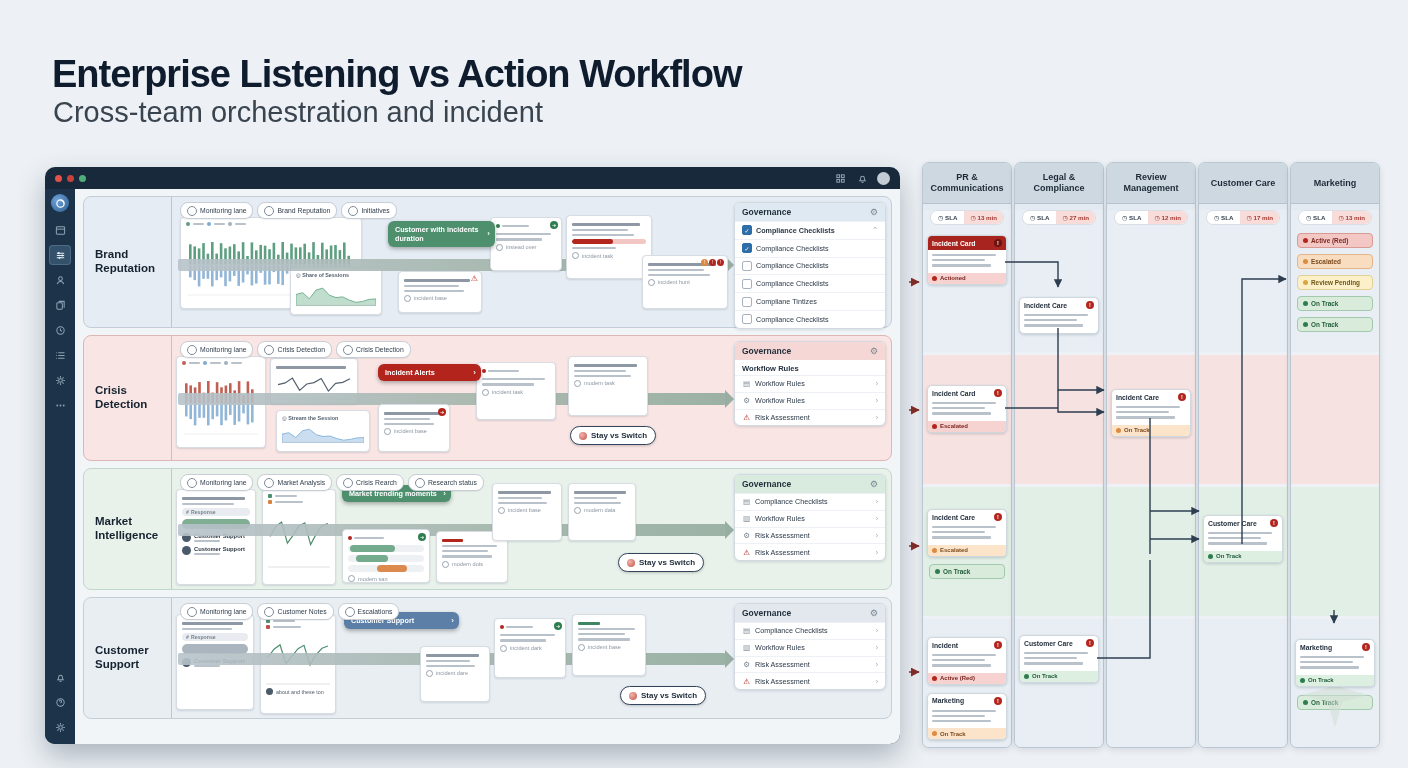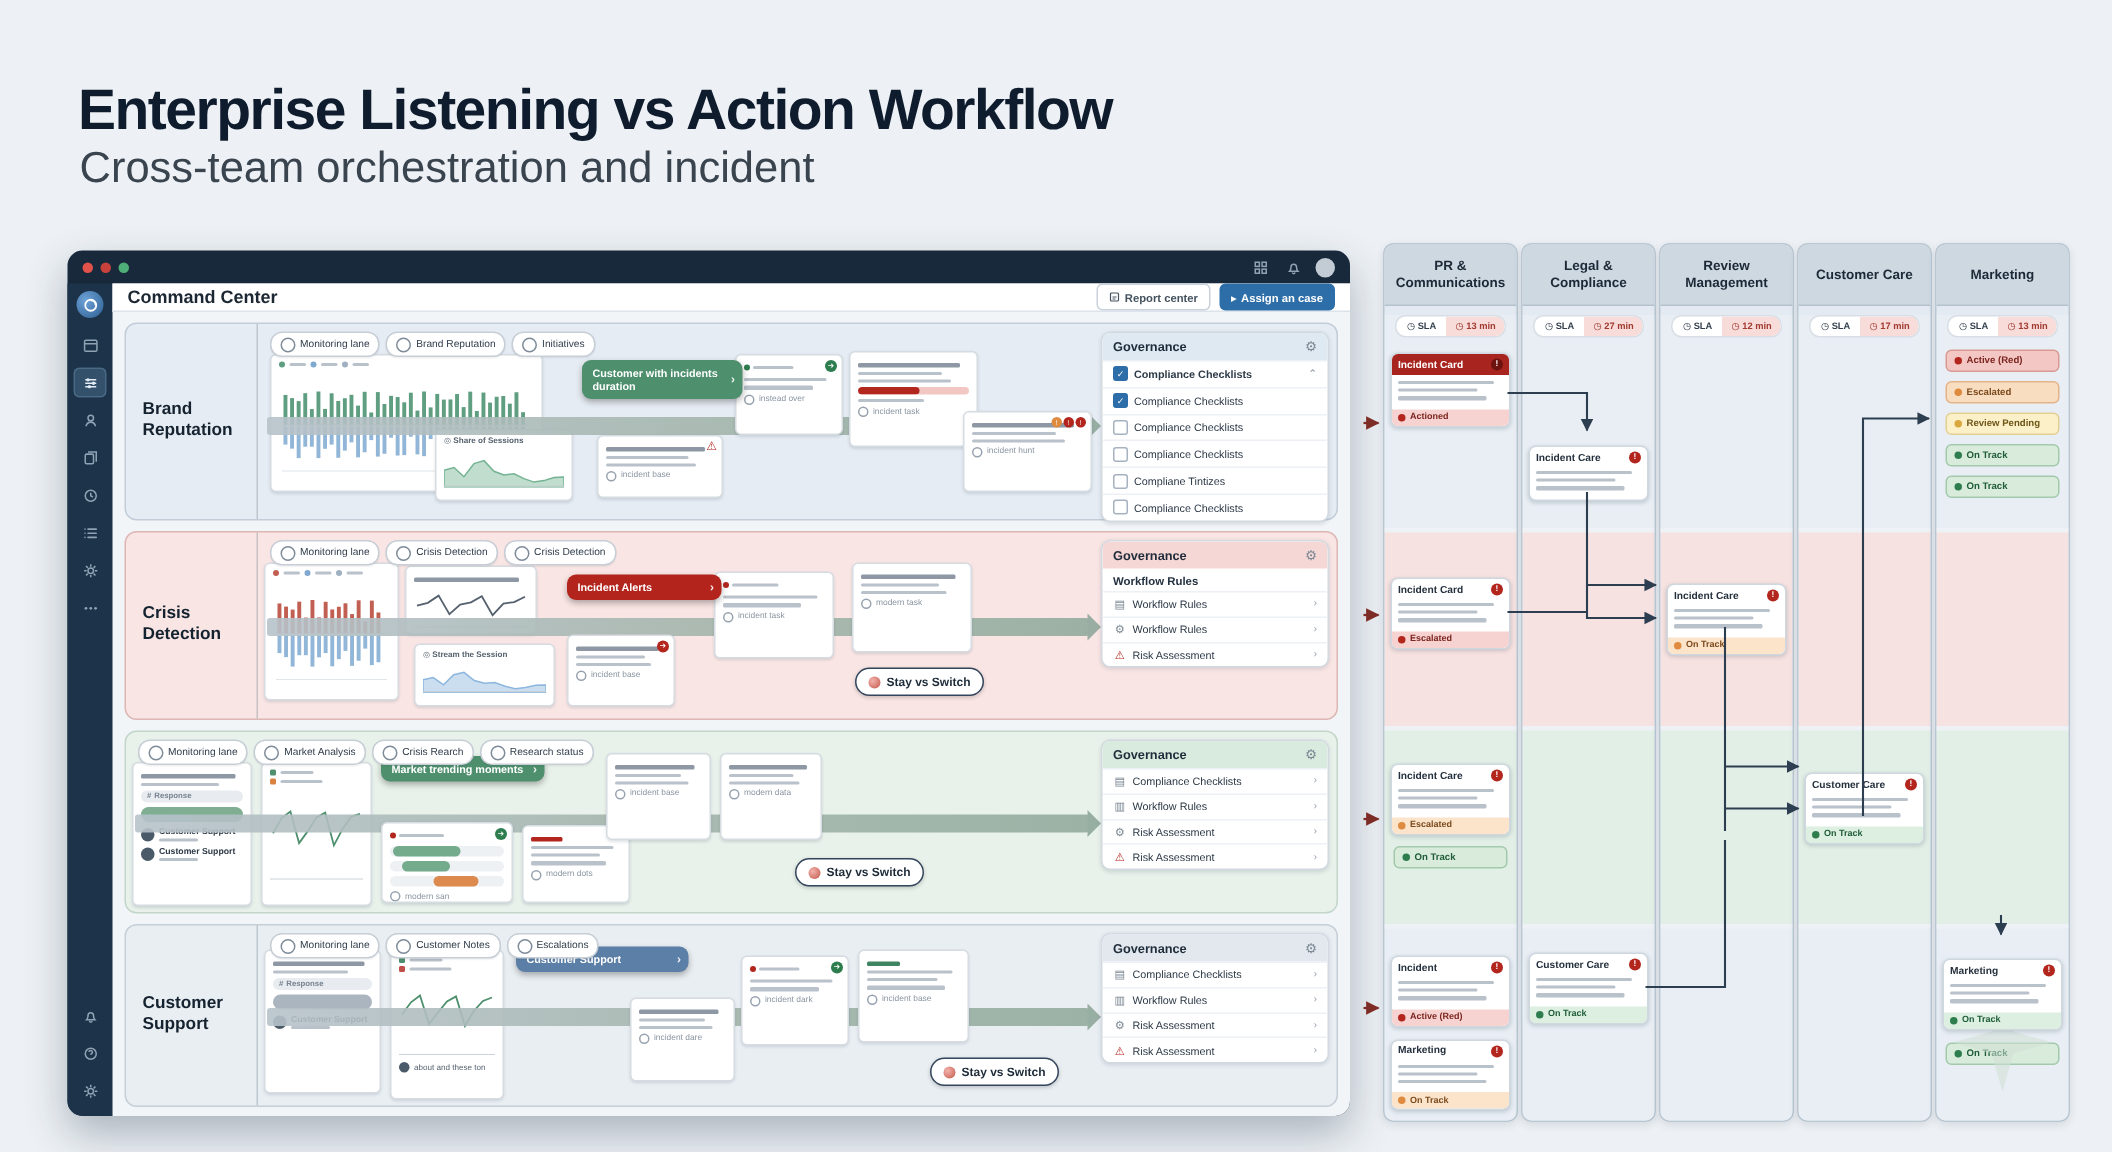--- a/index.html
+++ b/index.html
@@ -203,34 +203,20 @@
           </svg>
         </div>
         <div class="sb-ic">
           <svg width="11" height="11" viewBox="0 0 12 12" fill="none" stroke="currentColor" stroke-width="1.1">
             <circle cx="6" cy="6" r="2"></circle>
             <path d="M6 1.2v1.8M6 9v1.8M1.2 6H3M9 6h1.8M2.6 2.6l1.3 1.3M8.1 8.1l1.3 1.3M9.4 2.6L8.1 3.9M3.9 8.1L2.6 9.4"></path>
           </svg>
         </div>
       </div>
     <div class="main">
-      <div class="app-header">
-        <span class="app-title">Command Center</span>
-        <span class="hdr-btn">
-            <svg width="8" height="8" viewBox="0 0 12 12" fill="none" stroke="currentColor" stroke-width="1.2">
-              <rect x="2" y="2" width="8" height="8" rx="1"></rect>
-              <path d="M4 6h4M4 8h3"></path>
-            </svg>
-            <span>Report center</span>
-          </span>
-        <span class="hdr-btn primary">
-            <span>▸</span>
-            <span>Assign an case</span>
-          </span>
-      </div>
       <div class="lanes">
           <div class="lane tone-blue" style="height: 130px;">
             <div class="lane-label">Brand Reputation</div>
             <div class="lane-content">
               <div class="chips">
                 <span class="chip">
                   <i></i>
                   <span>Monitoring lane</span>
                 </span>
                 <span class="chip">
@@ -512,20 +498,21 @@
                 <span class="chev">›</span>
               </div>
               <div class="gov-it">
                 <span class="gi alert">⚠</span>
                 <span>Risk Assessment</span>
                 <span class="chev">›</span>
               </div>
             </div>
           </div>
           <div class="lane tone-green" style="height: 120px;">
+            <div class="lane-label">Market Intelligence</div>
             <div class="lane-content">
               <div class="chips">
                 <span class="chip">
                   <i></i>
                   <span>Monitoring lane</span>
                 </span>
                 <span class="chip">
                   <i></i>
                   <span>Market Analysis</span>
                 </span>

